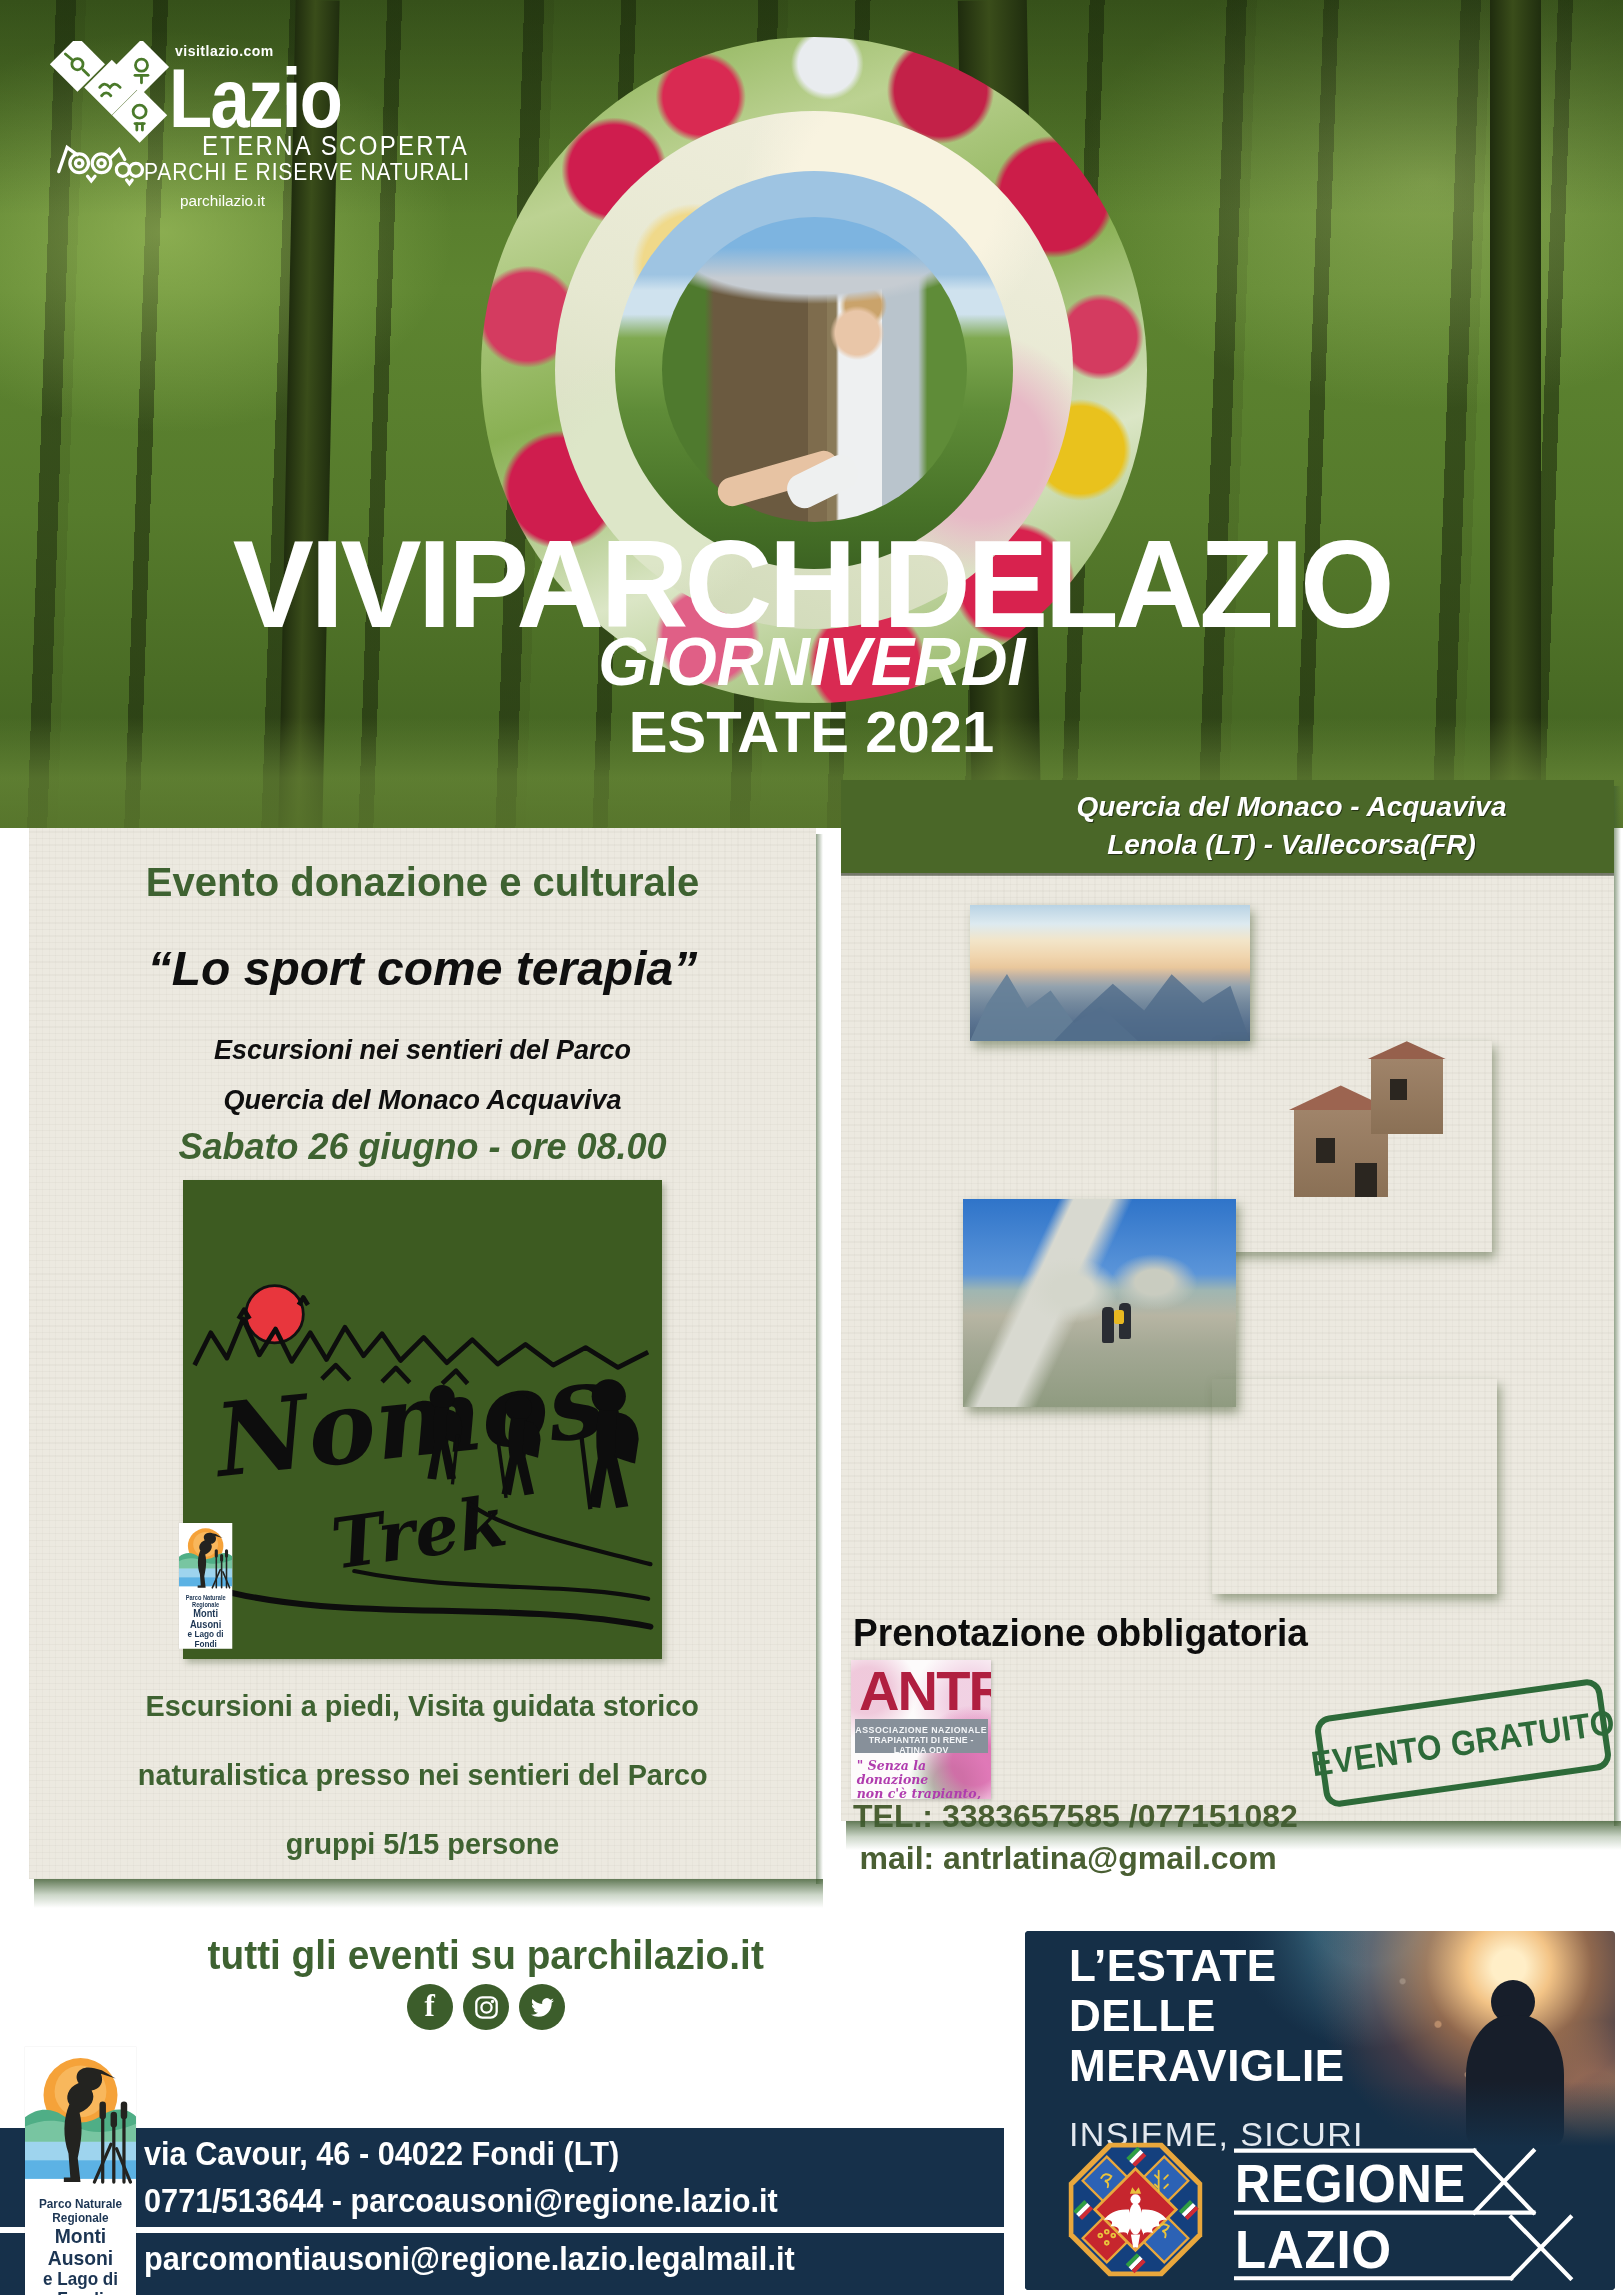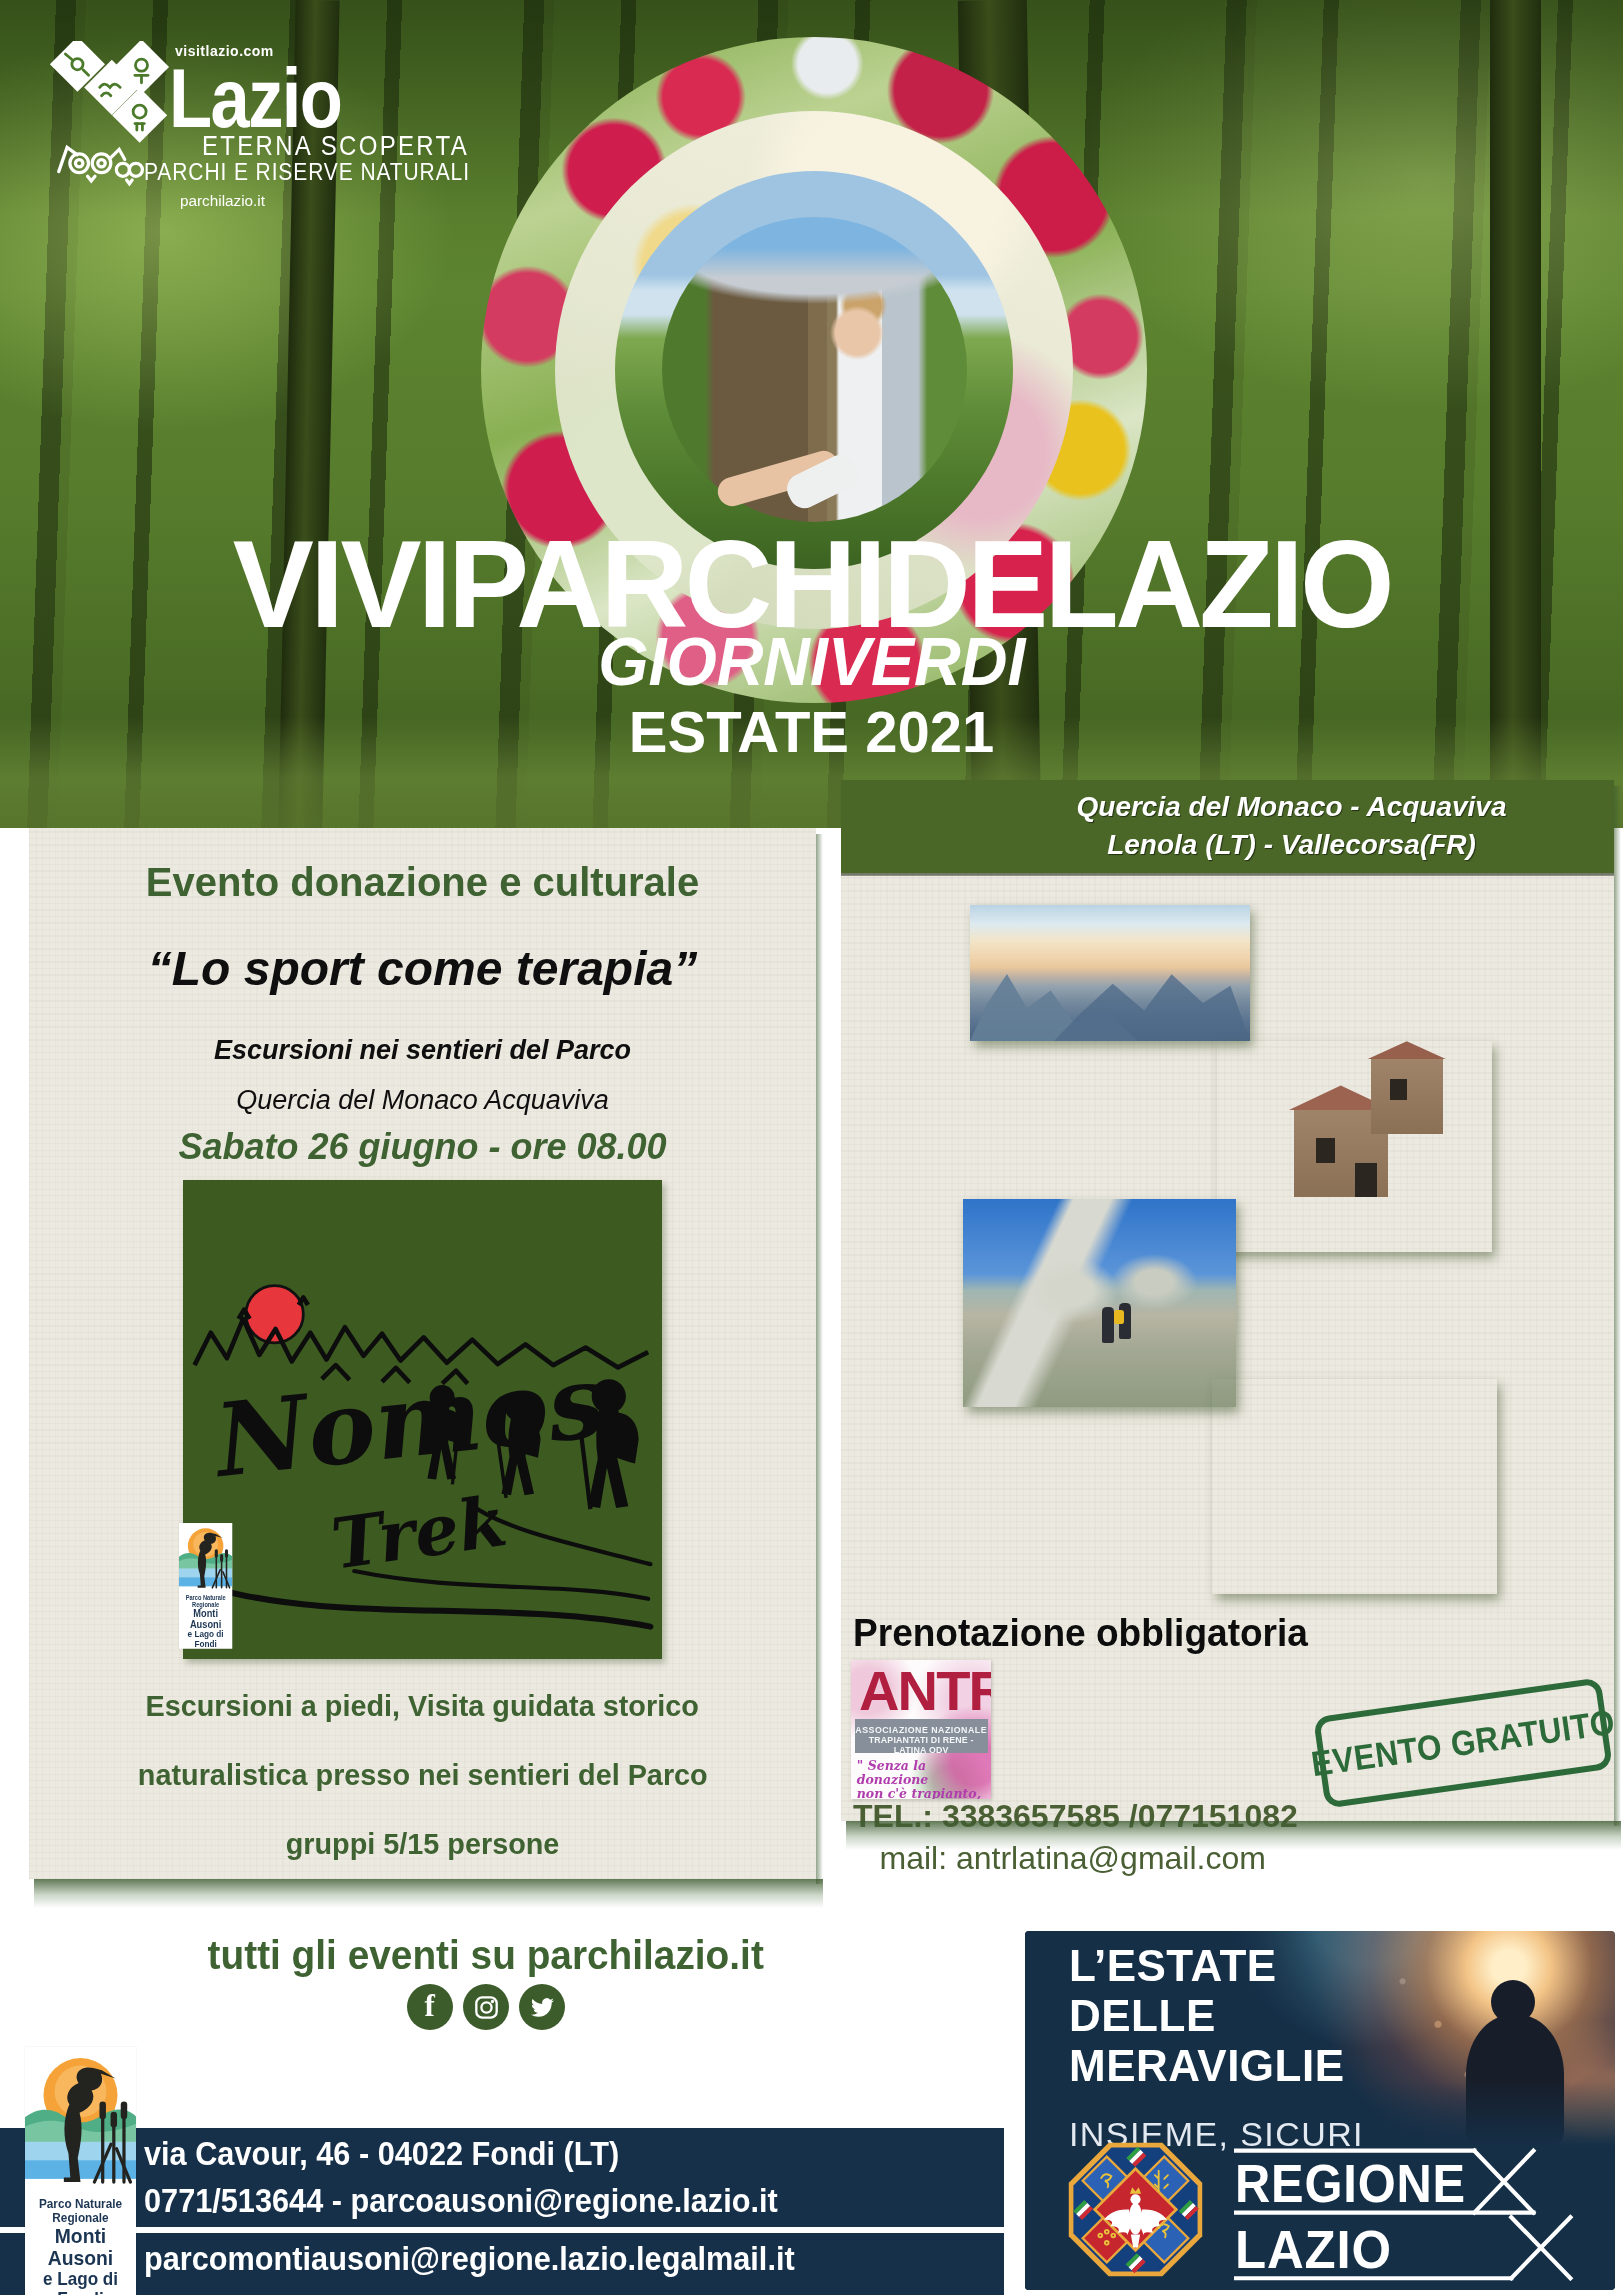--- a/index.html
+++ b/index.html
@@ -85,21 +85,21 @@
         background:linear-gradient(180deg, rgba(58,88,44,.8), rgba(110,140,100,.35) 55%, rgba(255,255,255,0));}
   .card::before{content:"";position:absolute;top:5.6px;right:-7.4px;bottom:-4.6px;width:7.4px;
         background:linear-gradient(90deg, rgba(58,88,44,.55), rgba(255,255,255,0));}
   .card-left{left:29px;top:828px;width:787px;height:1051px;}
   .card-right{left:841px;top:780px;width:759px;height:1041px;padding-left:14px;}
 
   .ctext{position:absolute;left:0;right:0;text-align:center;line-height:1.08;}
   .lc-heading{top:33px;font-size:40px;font-weight:bold;color:#3e6231;}
   .lc-quote{top:115px;font-size:48px;font-weight:bold;font-style:italic;color:#0f0f0f;}
   .lc-line1{top:208px;font-size:27px;font-weight:bold;font-style:italic;color:#0f0f0f;}
-  .lc-line2{top:258px;font-size:27px;font-weight:normal;font-style:italic;color:#0f0f0f;}
+  .lc-line2{top:258px;font-size:27px;font-weight:bold;font-style:italic;color:#0f0f0f;}
   .lc-datetime{top:300px;font-size:36px;font-weight:bold;font-style:italic;color:#3e6231;}
 
   .nomos{position:absolute;left:154px;top:352px;width:479px;height:479px;background:#3d5b21;
          box-shadow:2.8px 3.7px 6.5px rgba(60,80,40,.35);}
   .park-logo{width:111px;background:#fff;text-align:center;}
   .park-logo .pl-l1{font-size:13.4px;font-weight:bold;color:#1c3553;transform:scaleX(.88);line-height:1.05;}
   .park-logo .pl-l2{font-size:21px;font-weight:bold;color:#1c3553;transform:scaleX(.92);line-height:1.05;}
   .park-logo .pl-l3{font-size:19px;font-weight:bold;color:#1c3553;transform:scaleX(.9);line-height:1.05;}
   .nomos .park-logo{position:absolute;left:-3.7px;top:343px;transform:scale(.48);transform-origin:left top;
          box-shadow:0 0 0 0.9px rgba(0,0,0,.08);}
@@ -175,21 +175,21 @@
   .antr-band{position:absolute;left:3.7px;right:3.7px;top:59px;height:34px;background:#87909a;
       color:#f4f6f8;text-align:center;font-weight:bold;}
   .antr-band .ab1{font-size:8.8px;margin-top:6px;letter-spacing:0.5px;}
   .antr-band .ab2{font-size:8.8px;letter-spacing:0.2px;}
   .antr-quote{position:absolute;left:5.6px;top:99px;font-family:"DejaVu Serif",serif;font-style:italic;
       color:#b03cae;font-size:12.5px;line-height:14px;font-weight:bold;}
   .stamp{position:absolute;left:477px;top:917px;width:278px;height:80px;border:6.5px solid #2d6a39;
       border-radius:15.7px;transform:rotate(-8deg);display:flex;align-items:center;justify-content:center;}
   .stamp span{font-size:35px;font-weight:bold;color:#2d6a39;letter-spacing:0.5px;transform:scaleX(.9);white-space:nowrap;}
   .rc-tel{position:absolute;left:12px;top:1018px;font-size:32px;font-weight:bold;color:#4a5f33;}
-  .rc-mail{position:absolute;left:18.5px;top:1060px;font-size:32px;font-weight:normal;color:#4a5f33;margin-left:20px;}
+  .rc-mail{position:absolute;left:18.5px;top:1060px;font-size:32px;font-weight:bold;color:#4a5f33;}
 
   
   .events-line{position:absolute;left:0;top:1933px;width:972px;text-align:center;
       font-size:40px;font-weight:bold;color:#3e6231;}
   .events-line span{display:inline-block;transform:scaleX(.97);}
   .socials{position:absolute;left:0;top:1984px;width:972px;text-align:center;}
   .social{display:inline-flex;width:46px;height:46px;border-radius:50%;background:#3c5d2b;
       align-items:center;justify-content:center;margin:0 4.2px;vertical-align:top;}
   .social .fb{color:#fff;font-size:31px;font-weight:bold;font-family:"Liberation Serif",serif;margin-top:-1.9px;}
 

